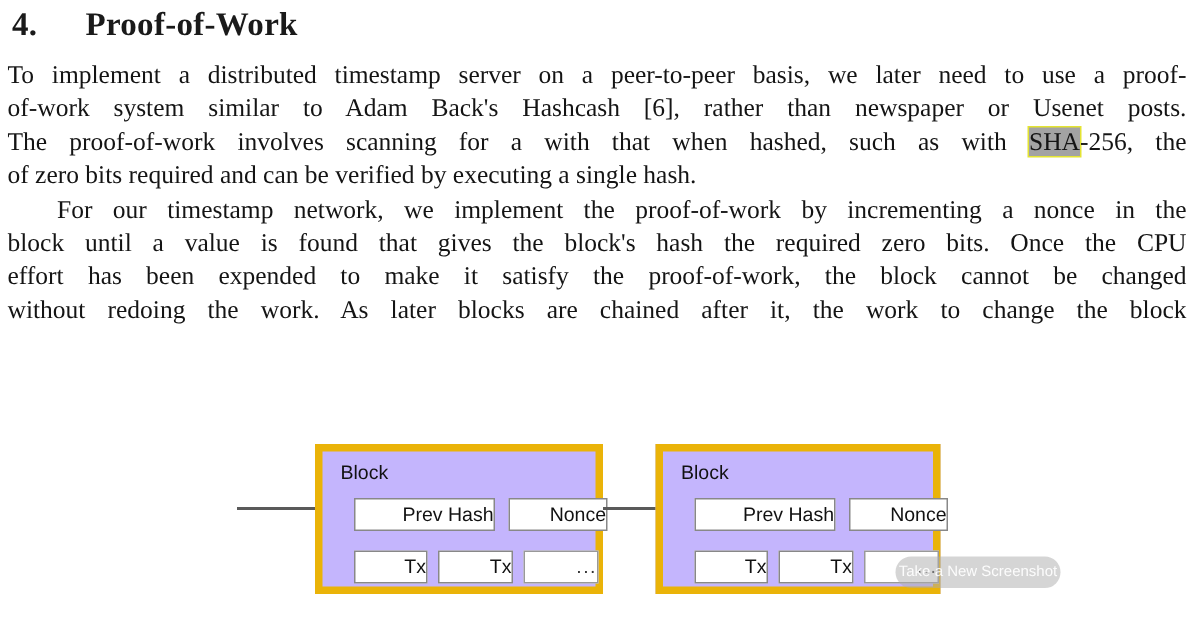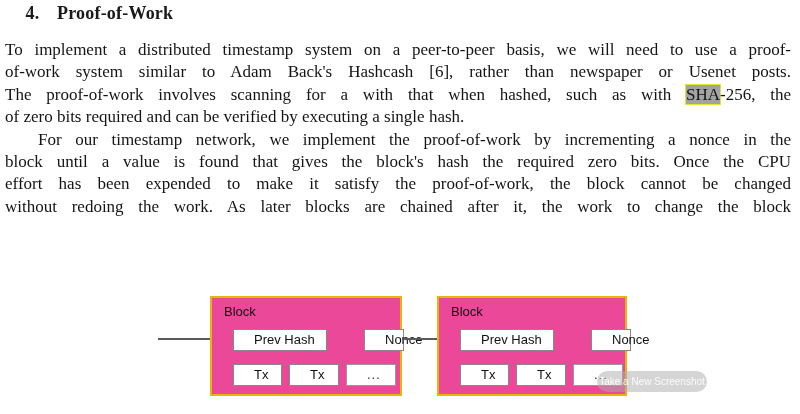--- a/index.html
+++ b/index.html
@@ -6,23 +6,22 @@
   body {
     width:800px; height:414px;
     background:#ffffff;
     font-family:"Liberation Serif", serif;
     position:relative;
     overflow:hidden;
     color:#111;
   }
   .heading {
     position:absolute; left:8px; top:3px;
-    font-size:18px; font-weight:bold; color:#1a1a1a;
+    font-size:22px; font-weight:bold; color:#1a1a1a;
     letter-spacing:0.2px;
-    text-align:center;
   }
   .heading .num { display:inline-block; width:49px; }
   .textblock {
     position:absolute; left:5px; top:39px; width:786px;
     font-size:17px; color:#141414;
   }
   .tline {
     height:22.4px; line-height:22.4px;
     text-align:justify; text-align-last:justify;
     overflow:hidden; white-space:nowrap;
@@ -30,36 +29,36 @@
   .tline.endline { text-align-last:left; white-space:normal; }
   .tline.indent { text-indent:33px; }
   .hl {
     background:#a3a3a3;
     box-shadow:0 0 0 1px #e4e432;
   }
   
   .diagram { position:absolute; left:0; top:0; width:800px; height:414px; }
   .block {
     position:absolute; top:296px; width:192px; height:100px;
-    border:2px solid #eab308; background:#ec4899; box-sizing:border-box;
+    border:5px solid #eab308; background:#c4b5fd; box-sizing:border-box;
   }
   .block.b1 { left:210px; }
   .block.b2 { left:437px; width:190px; }
   .block-label {
     position:absolute; left:12px; top:6px;
     font-family:"Liberation Sans", sans-serif; font-size:13px; color:#111;
   }
   .ibox {
     position:absolute; height:22px; line-height:20px;
     border:1px solid #888; background:#fff; box-sizing:border-box;
-    text-align:left;
-    font-family:"Liberation Sans", sans-serif; font-size:13px; color:#111;padding-left:20px;
+    text-align:right;
+    font-family:"Liberation Sans", sans-serif; font-size:13px; color:#111;
   }
   .prev  { left:21px;  top:31px; width:94px; }
-  .nonce { left:124px; top:31px; width:40px;margin-left:28px; }
+  .nonce { left:124px; top:31px; width:66px; }
   .tx1   { left:21px;  top:66px; width:49px; }
   .tx2   { left:77px;  top:66px; width:50px; }
   .more  { left:134px; top:66px; width:50px; border-color:#999; color:#333; letter-spacing:1px; }
   .aline { position:absolute; height:2px; background:#5a5a5a; }
   .a1 { left:158px; top:338px; width:62px; }
   .a2 { left:402px; top:338px; width:46px; }
   .ahead {
     position:absolute; width:0; height:0; top:333px;
     border-top:6px solid transparent; border-bottom:6px solid transparent;
     border-left:11px solid #000;
@@ -79,21 +78,21 @@
   }
 </style>
 </head>
 <body>
 
 <div class="heading">
   <span class="num">4.</span><span>Proof-of-Work</span>
 </div>
 
 <div class="textblock">
-  <div class="tline">To implement a distributed timestamp system on a peer-to-peer basis, we will need to use a proof-</div>
+  <div class="tline">To implement a distributed timestamp server on a peer-to-peer basis, we later need to use a proof-</div>
   <div class="tline">of-work system similar to Adam Back's Hashcash [6], rather than newspaper or Usenet posts.</div>
   <div class="tline"><span>The proof-of-work involves scanning for a with that when hashed, such as with </span><span class="hl">SHA</span><span>-256, the</span></div>
   <div class="tline endline">of zero bits required and can be verified by executing a single hash.</div>
   <div class="tline indent">For our timestamp network, we implement the proof-of-work by incrementing a nonce in the</div>
   <div class="tline">block until a value is found that gives the block's hash the required zero bits.  Once the CPU</div>
   <div class="tline">effort has been expended to make it satisfy the proof-of-work, the block cannot be changed</div>
   <div class="tline">without redoing the work.  As later blocks are chained after it, the work to change the block</div>
 </div>
 
 <div class="diagram">

